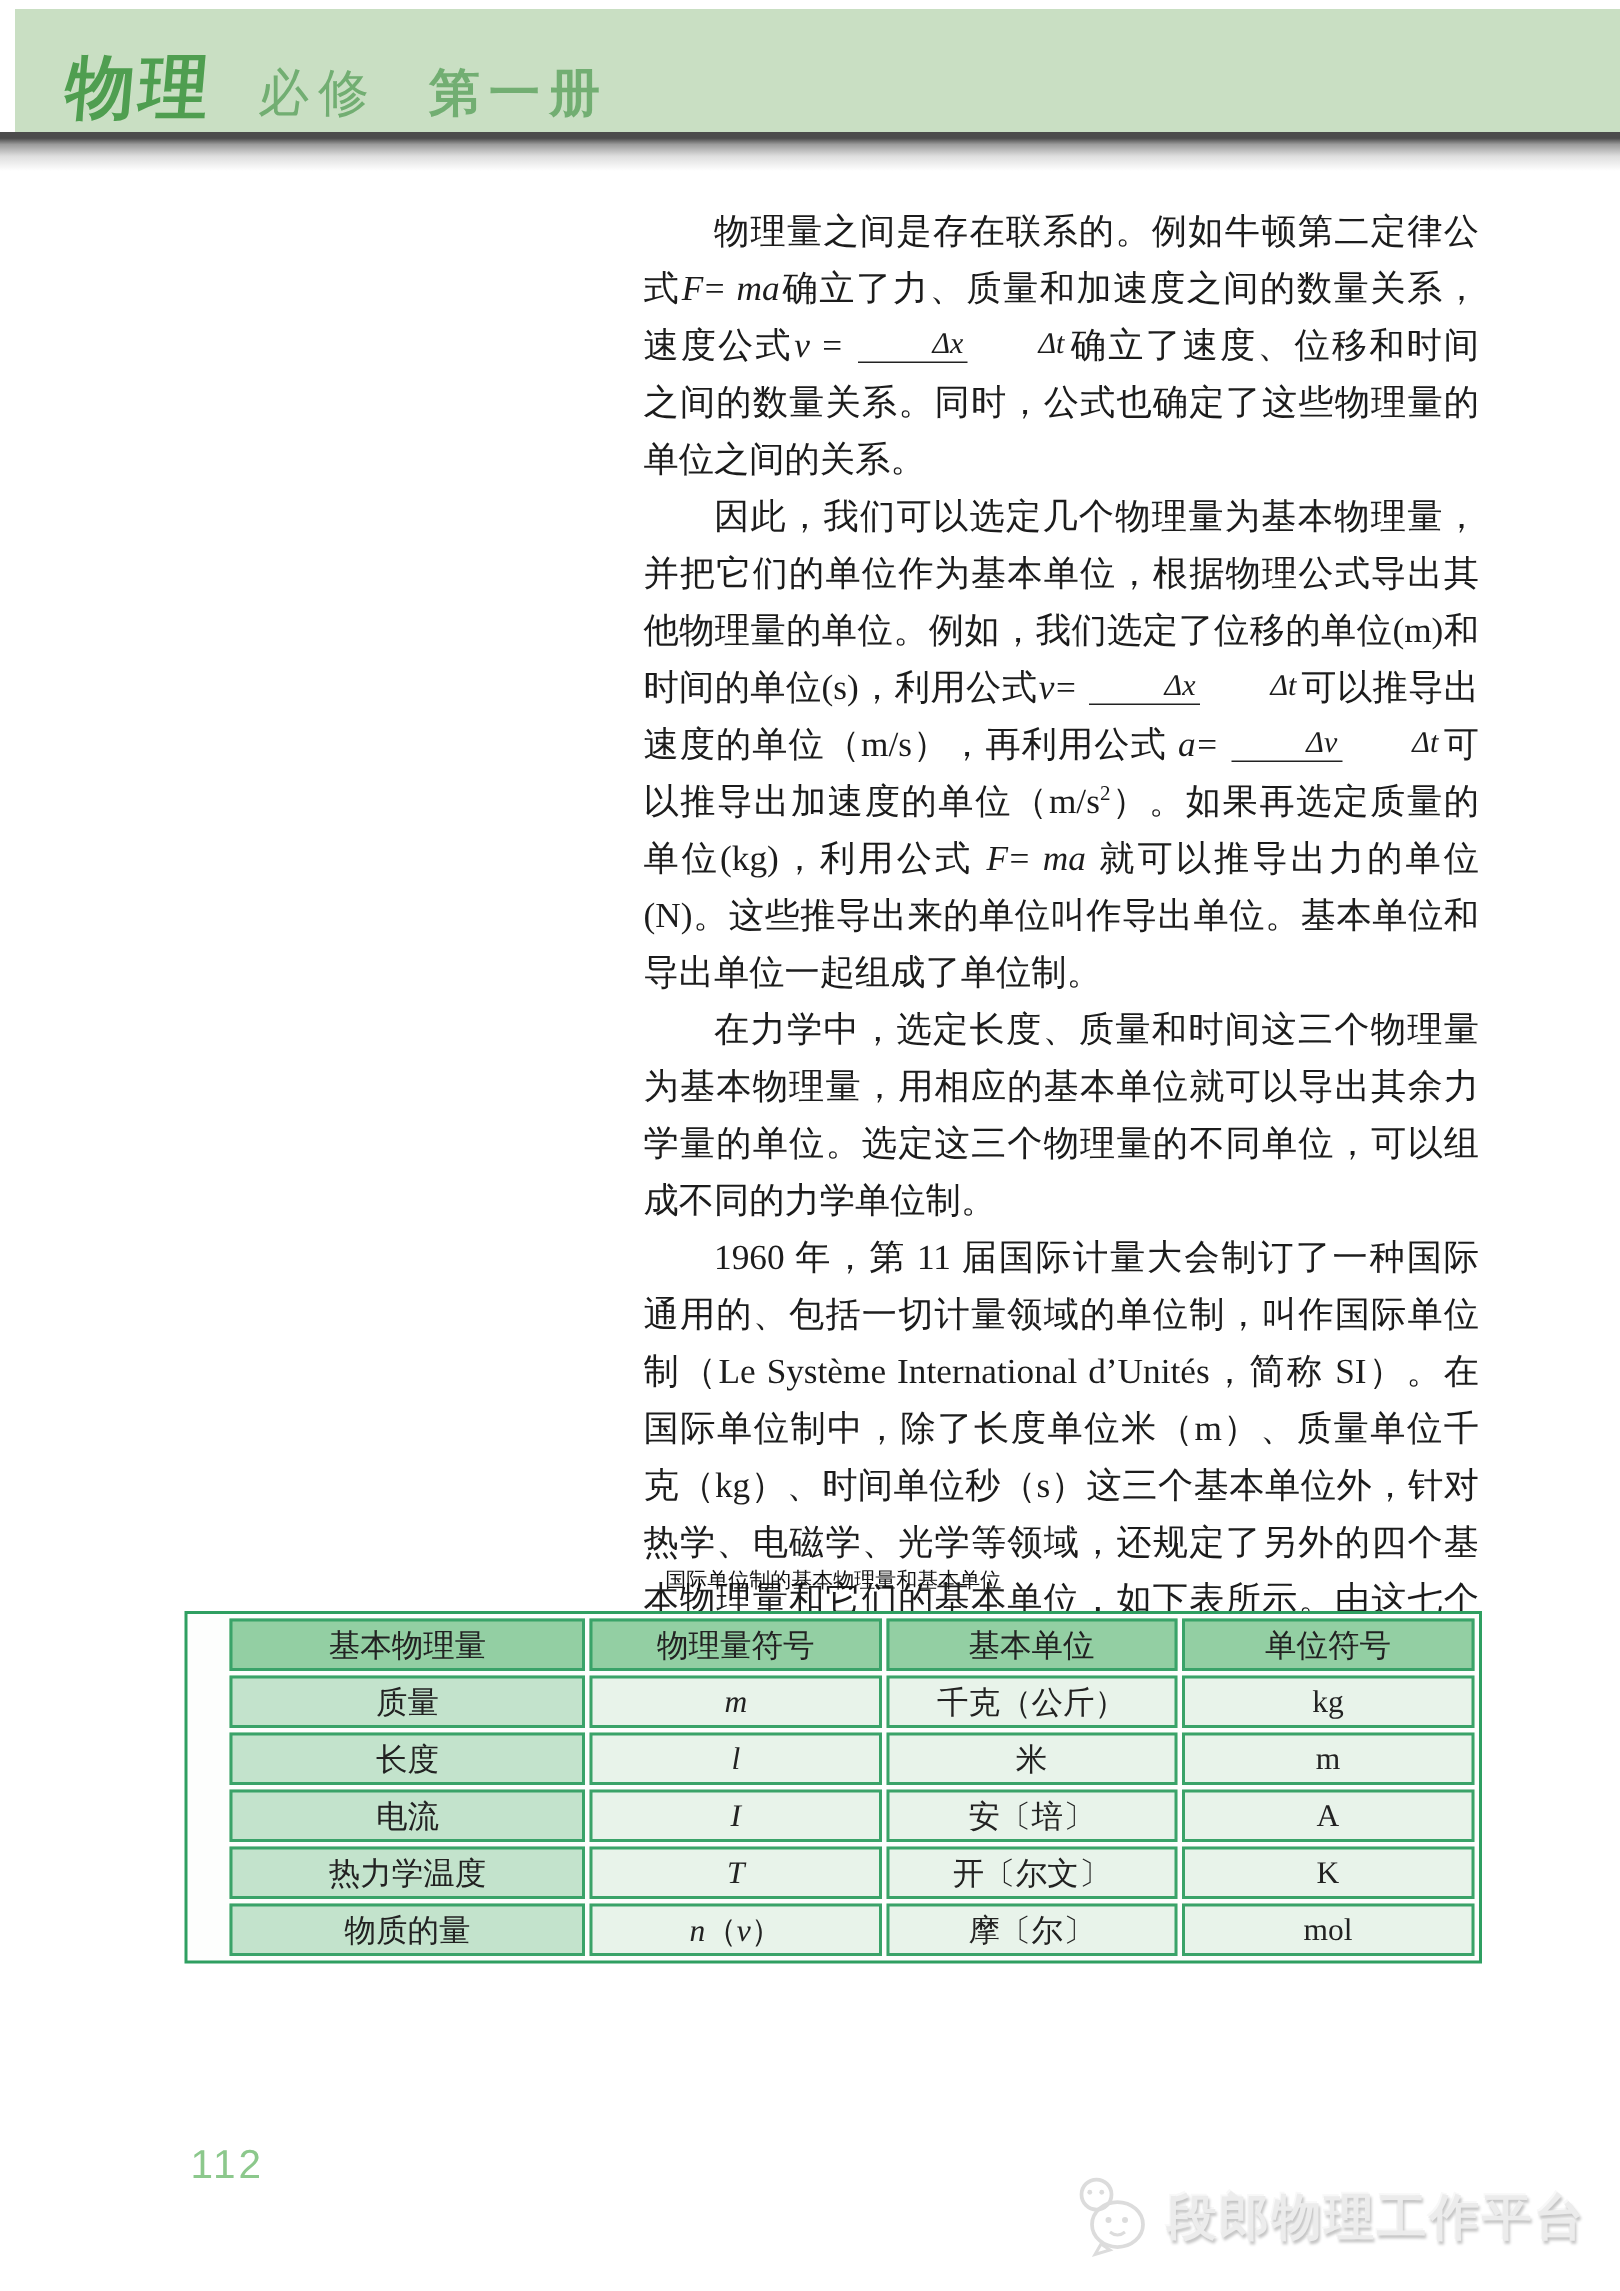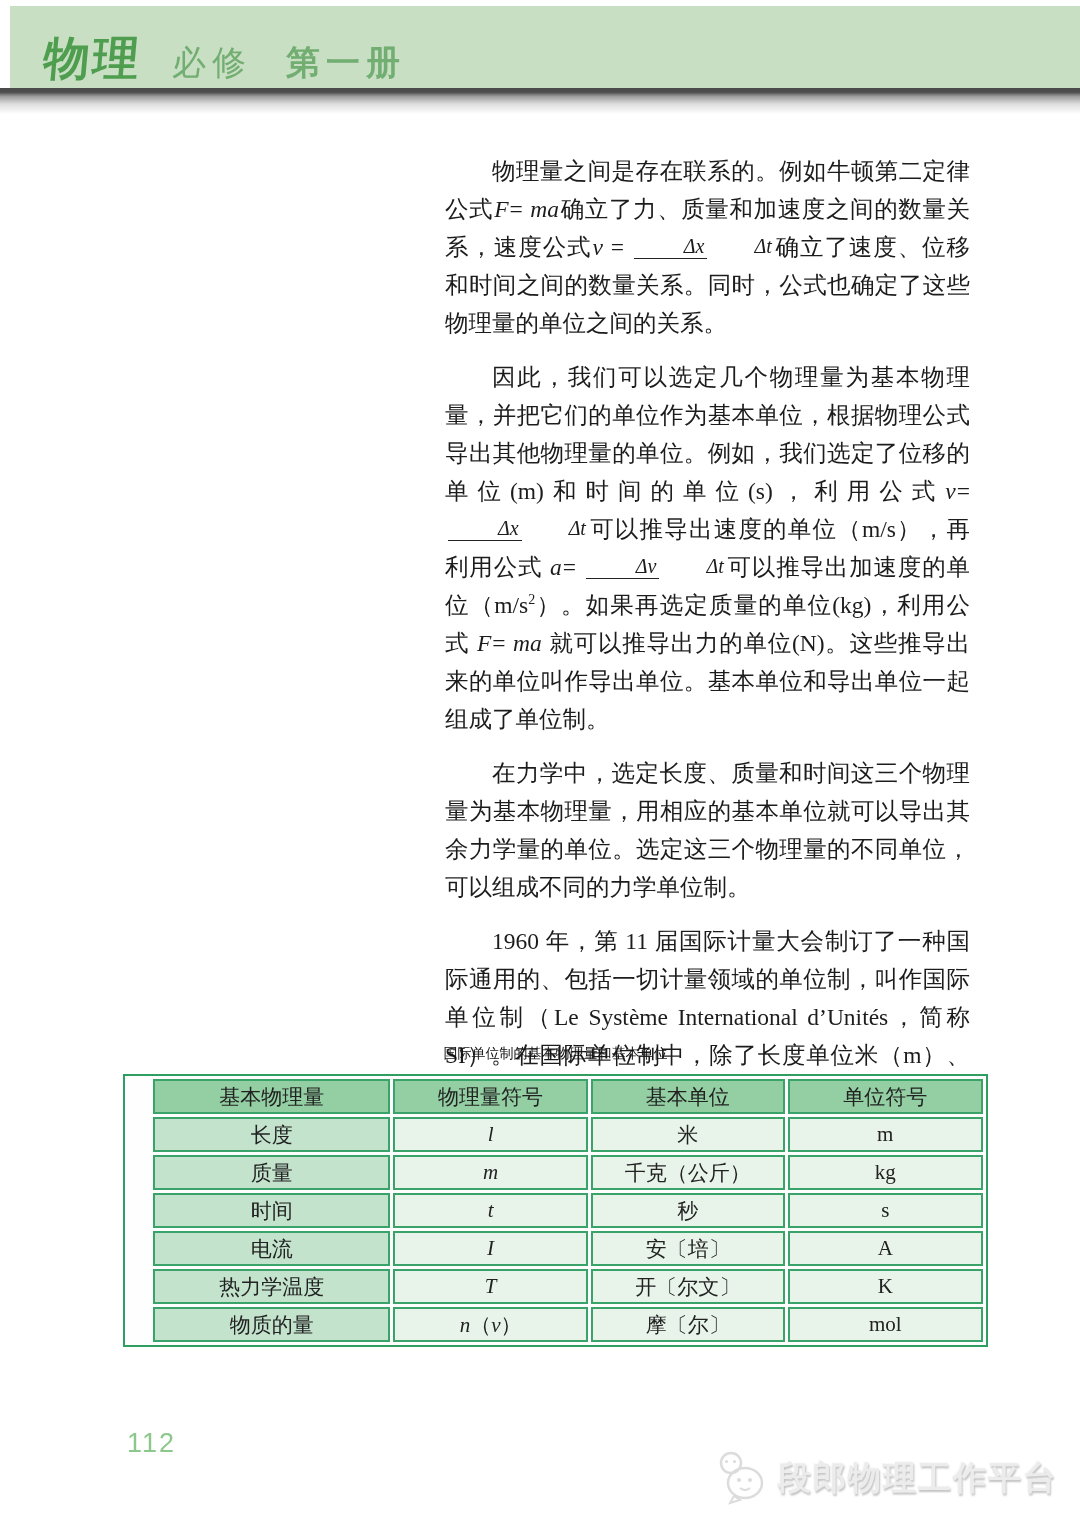--- a/index.html
+++ b/index.html
@@ -27,21 +27,21 @@
   .banner-shadow{
     position:absolute;left:0;top:88px;width:100%;height:26px;
     background:linear-gradient(to bottom,#4c4c4c 0%,#4c4c4c 16%,#9b9b9b 32%,#dedede 62%,#ffffff 100%);
   }
   
   .body-text{
     position:absolute;left:429px;top:136px;width:557px;
     font-size:23.5px;line-height:38px;text-align:justify;
     text-justify:inter-ideograph;
   }
-  .body-text p{margin:16px;text-indent:2em;}
+  .body-text p{margin:0;text-indent:2em;}
   .body-text i{font-style:italic;padding:0 1px;}
   .frac{
     display:inline-flex;flex-direction:row;vertical-align:middle;
     text-align:center;font-style:italic;font-size:20px;line-height:23px;
     margin:0 3px;position:relative;top:-3px;
   }
   .frac .num{border-bottom:1.6px solid #222;padding:0 3px;display:block;}
   .frac .den{display:block;}
   .body-text sup{font-size:14px;line-height:0;}
   
@@ -118,36 +118,30 @@
   <thead>
     <tr>
       <th>基本物理量</th>
       <th>物理量符号</th>
       <th>基本单位</th>
       <th>单位符号</th>
     </tr>
   </thead>
   <tbody id="si-table-body">
       <tr>
-        <td class="c1">长度</td>
-        <td class="cx"><i>l</i></td>
-        <td class="cx">米</td>
-        <td class="cx">m</td>
-      </tr>
-      <tr>
         <td class="c1">质量</td>
         <td class="cx"><i>m</i></td>
         <td class="cx">千克（公斤）</td>
         <td class="cx">kg</td>
       </tr>
       <tr>
-        <td class="c1">时间</td>
-        <td class="cx"><i>t</i></td>
-        <td class="cx">秒</td>
-        <td class="cx">s</td>
+        <td class="c1">长度</td>
+        <td class="cx"><i>l</i></td>
+        <td class="cx">米</td>
+        <td class="cx">m</td>
       </tr>
       <tr>
         <td class="c1">电流</td>
         <td class="cx"><i>I</i></td>
         <td class="cx">安〔培〕</td>
         <td class="cx">A</td>
       </tr>
       <tr>
         <td class="c1">热力学温度</td>
         <td class="cx"><i>T</i></td>

